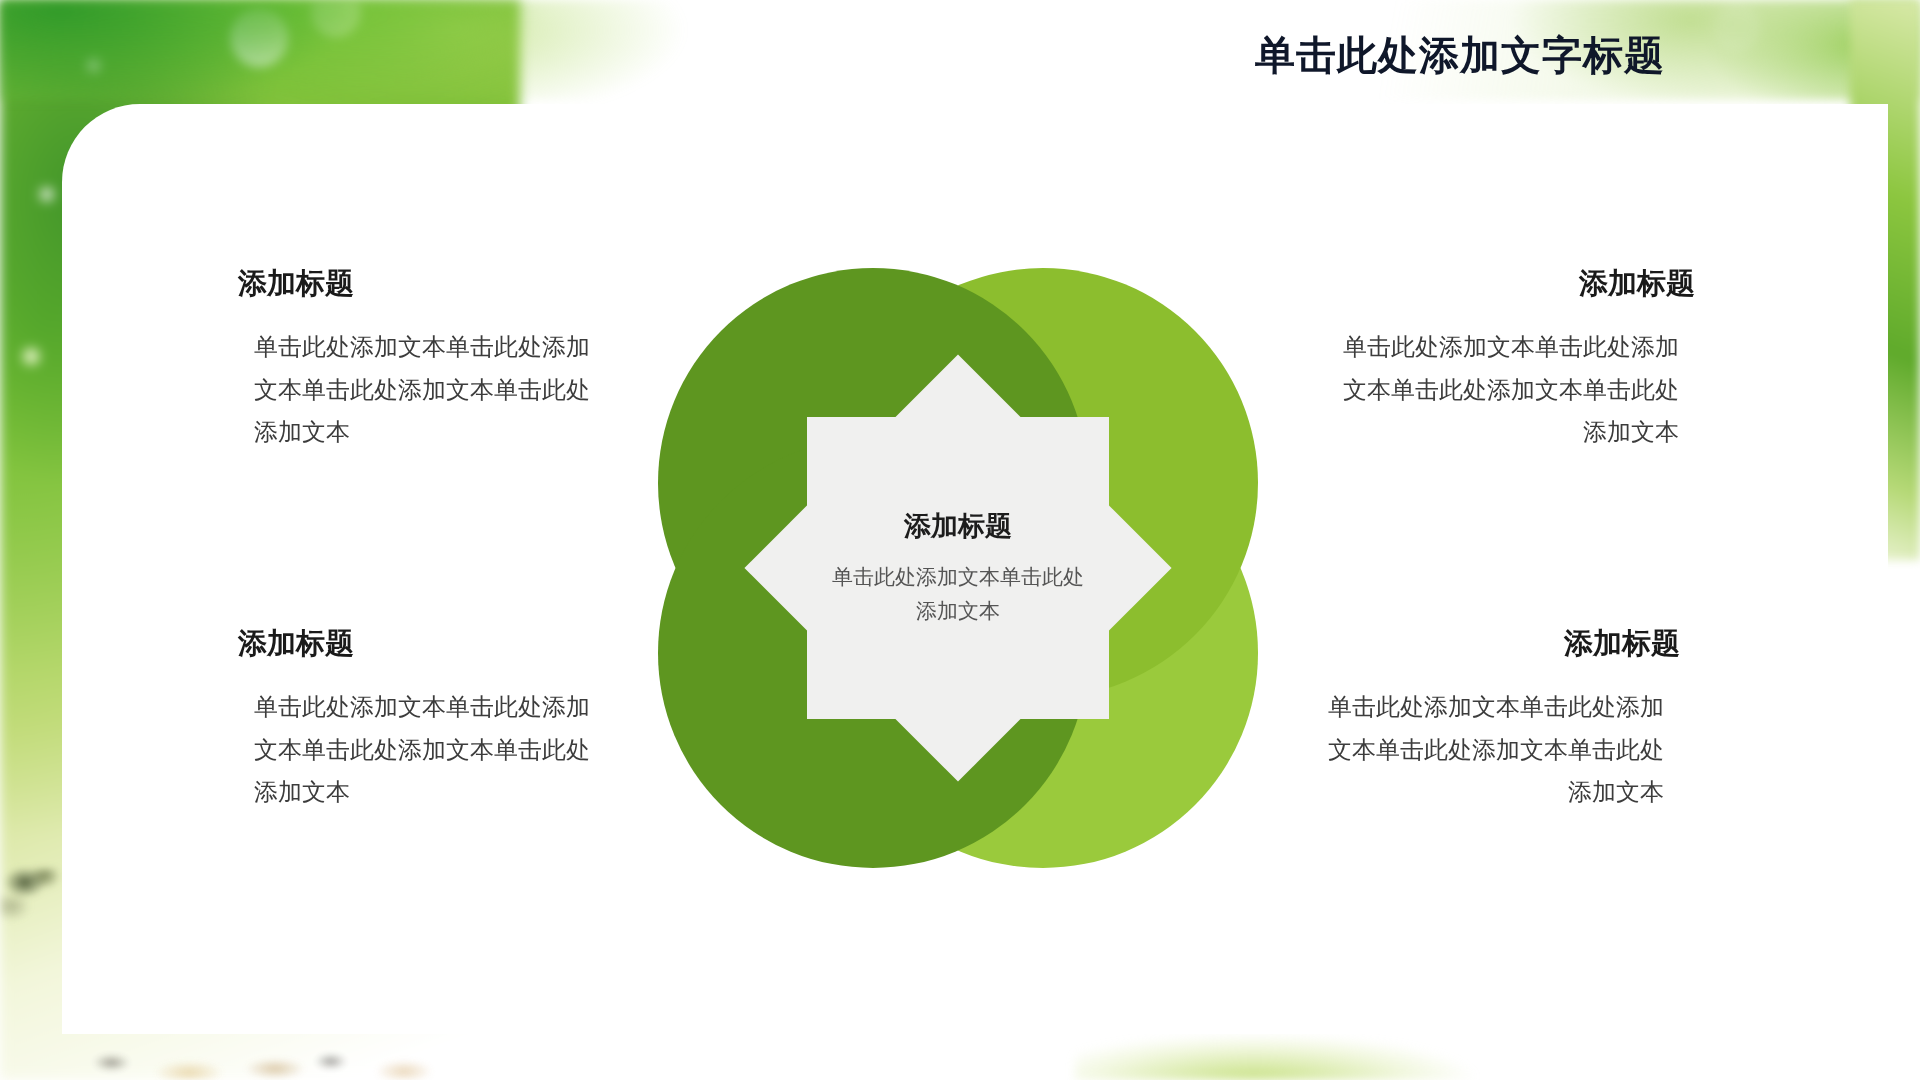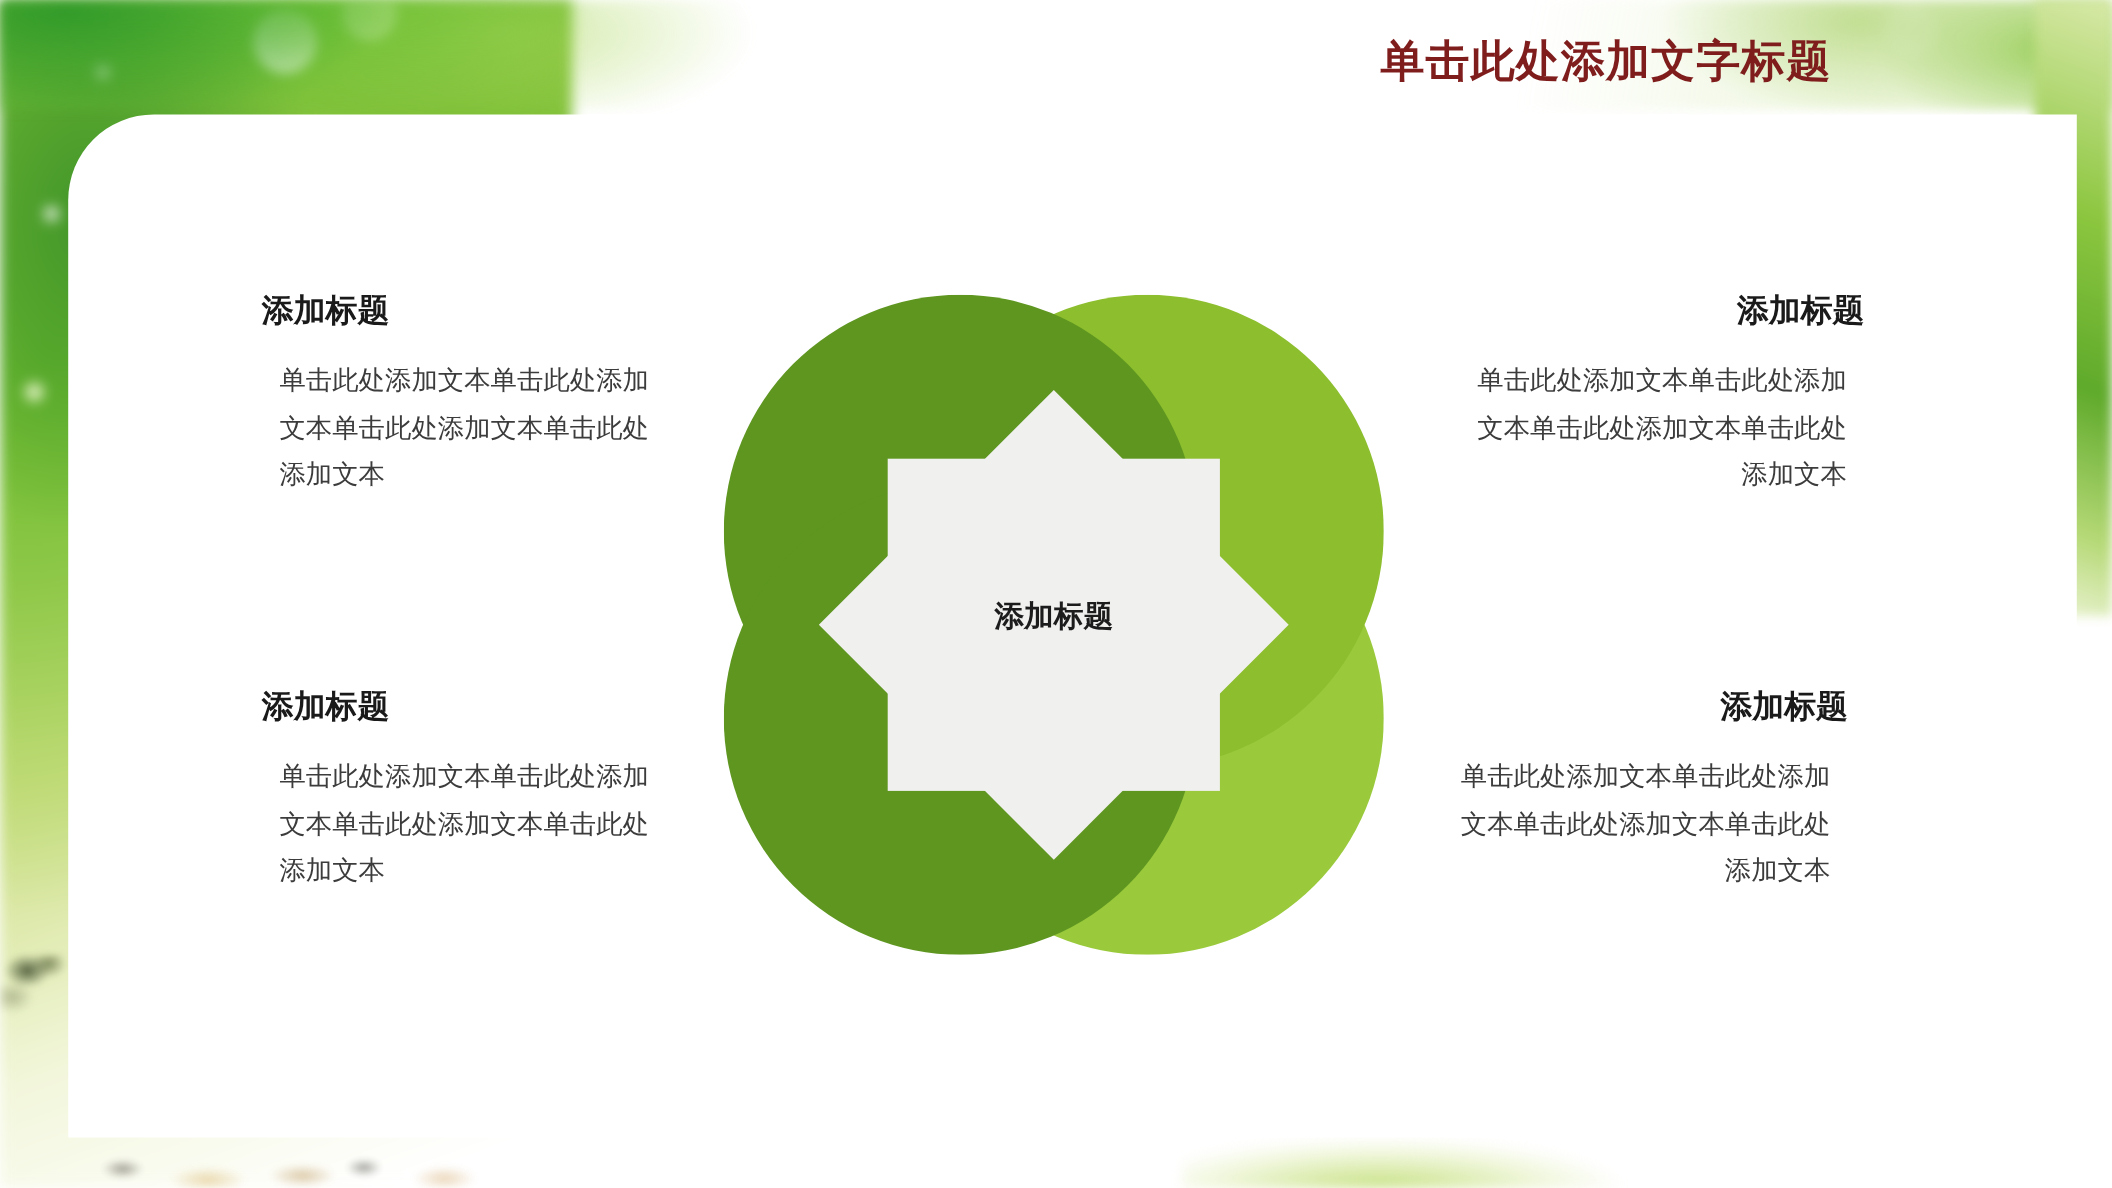--- a/index.html
+++ b/index.html
@@ -87,21 +87,21 @@
     position:absolute;left:62px;top:104px;width:1826px;height:930px;
     background:#ffffff;
     border-top-left-radius:78px;
   }
 
   
   #title{
     position:absolute;left:1255px;top:28px;
     font-family:Liberation Sans, sans-serif;
     font-weight:bold;font-size:40px;letter-spacing:1px;
-    color:#7f1d1d;white-space:nowrap;
+    color:#0f172a;white-space:nowrap;
   }
 
   
   .txt-block{position:absolute;width:380px;}
   .txt-block .hd{
     font-family:"Liberation Serif",serif;
     font-weight:bold;font-size:29px;color:#1a1a1a;
     margin:0 0 26px 0;line-height:1.1;
   }
   .txt-block .bd{
@@ -186,15 +186,16 @@
 
       <g>
         <rect x="149" y="149" width="302" height="302" fill="#F0F0EF"></rect>
         <rect x="149" y="149" width="302" height="302" fill="#F0F0EF" transform="rotate(45 300 300)"></rect>
       </g>
     </svg>
   </div>
 
   <div id="center-text">
     <p class="c-hd">添加标题</p>
+    <p class="c-bd">单击此处添加文本单击此处添加文本</p>
   </div>
 
 </div>
 
 </body></html>

